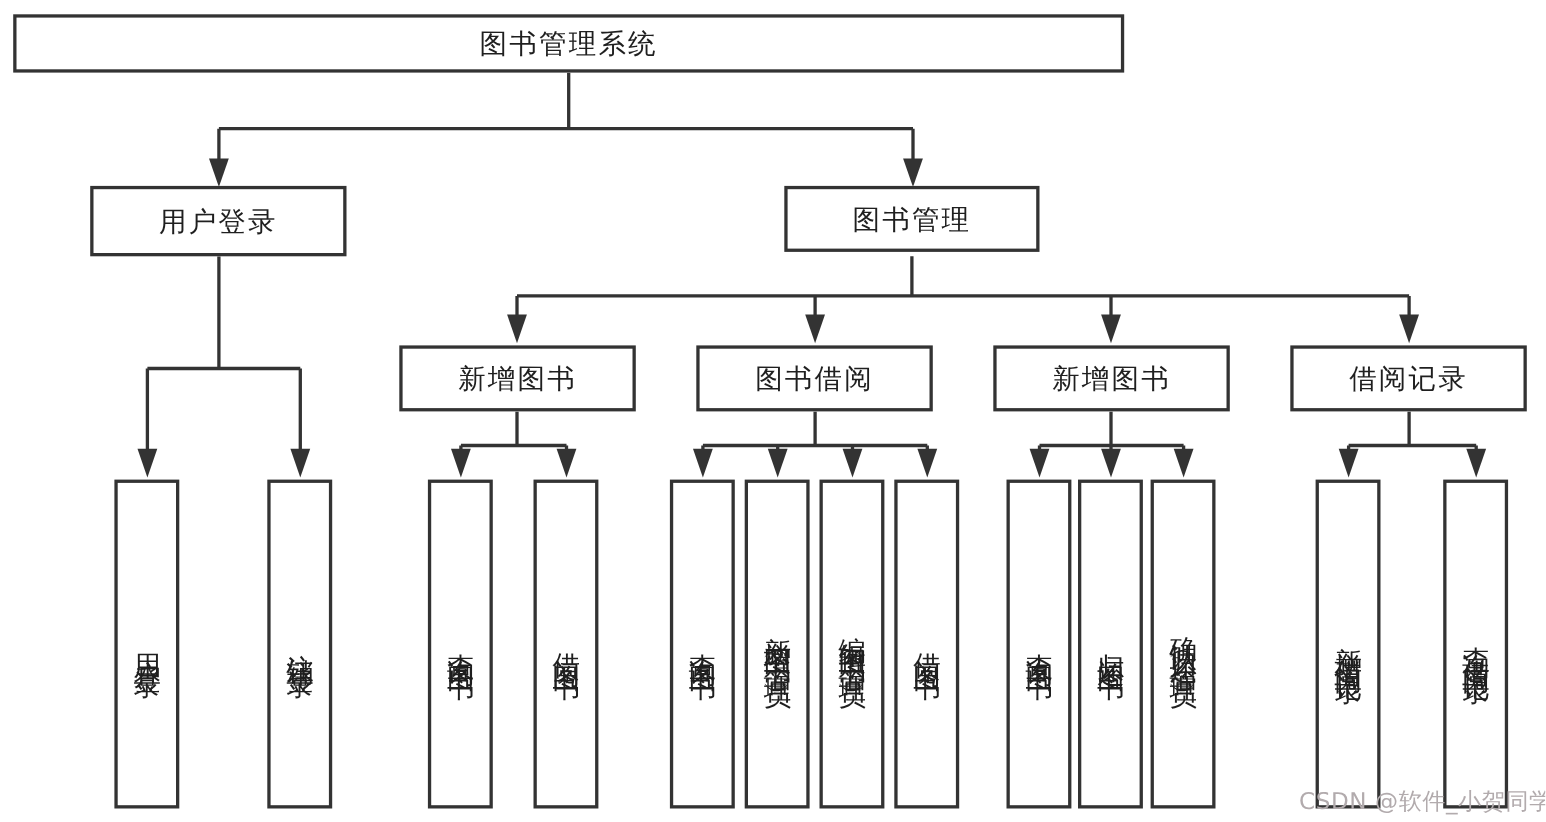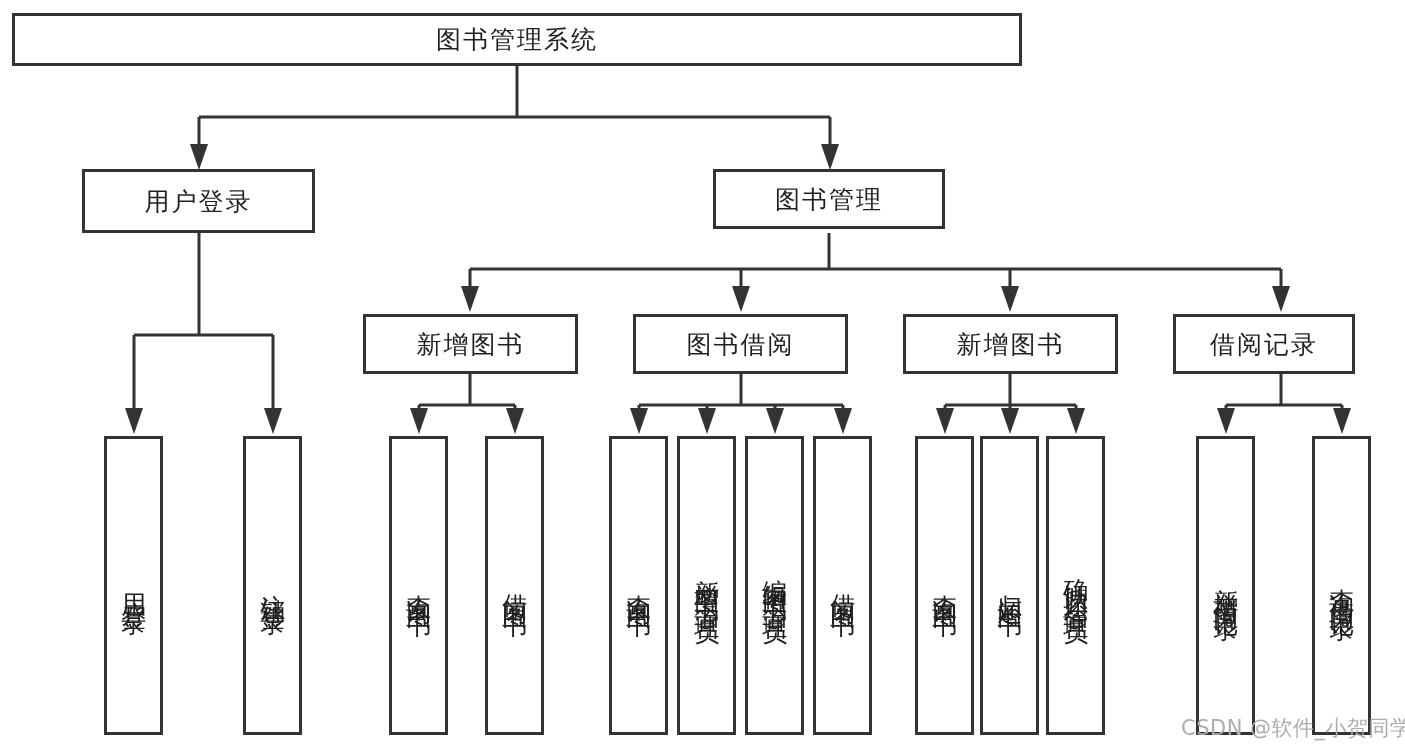--- a/index.html
+++ b/index.html
@@ -117,21 +117,21 @@
 
   <div class="box h-label" style="left:363px; top:314px; width:215px; height:60px;">
     <span>新增图书</span>
   </div>
   <div class="box h-label" style="left:633px; top:314px; width:215px; height:60px;justify-content:center;">
     <span>图书借阅</span>
   </div>
   <div class="box h-label" style="left:903px; top:314px; width:215px; height:60px;">
     <span>新增图书</span>
   </div>
-  <div class="box h-label" style="left:1173px; top:314px; width:182px; height:60px;">
+  <div class="box h-label" style="left:1173px; top:314px; width:215px; height:60px;">
     <span>借阅记录</span>
   </div>
 
   <div class="box leaf" style="left:104px; top:436px; width:59px; height:299px;">
     <span class="v">用户登录</span>
   </div>
   <div class="box leaf" style="left:243px; top:436px; width:59px; height:299px;">
     <span class="v">注销登录</span>
   </div>
 

